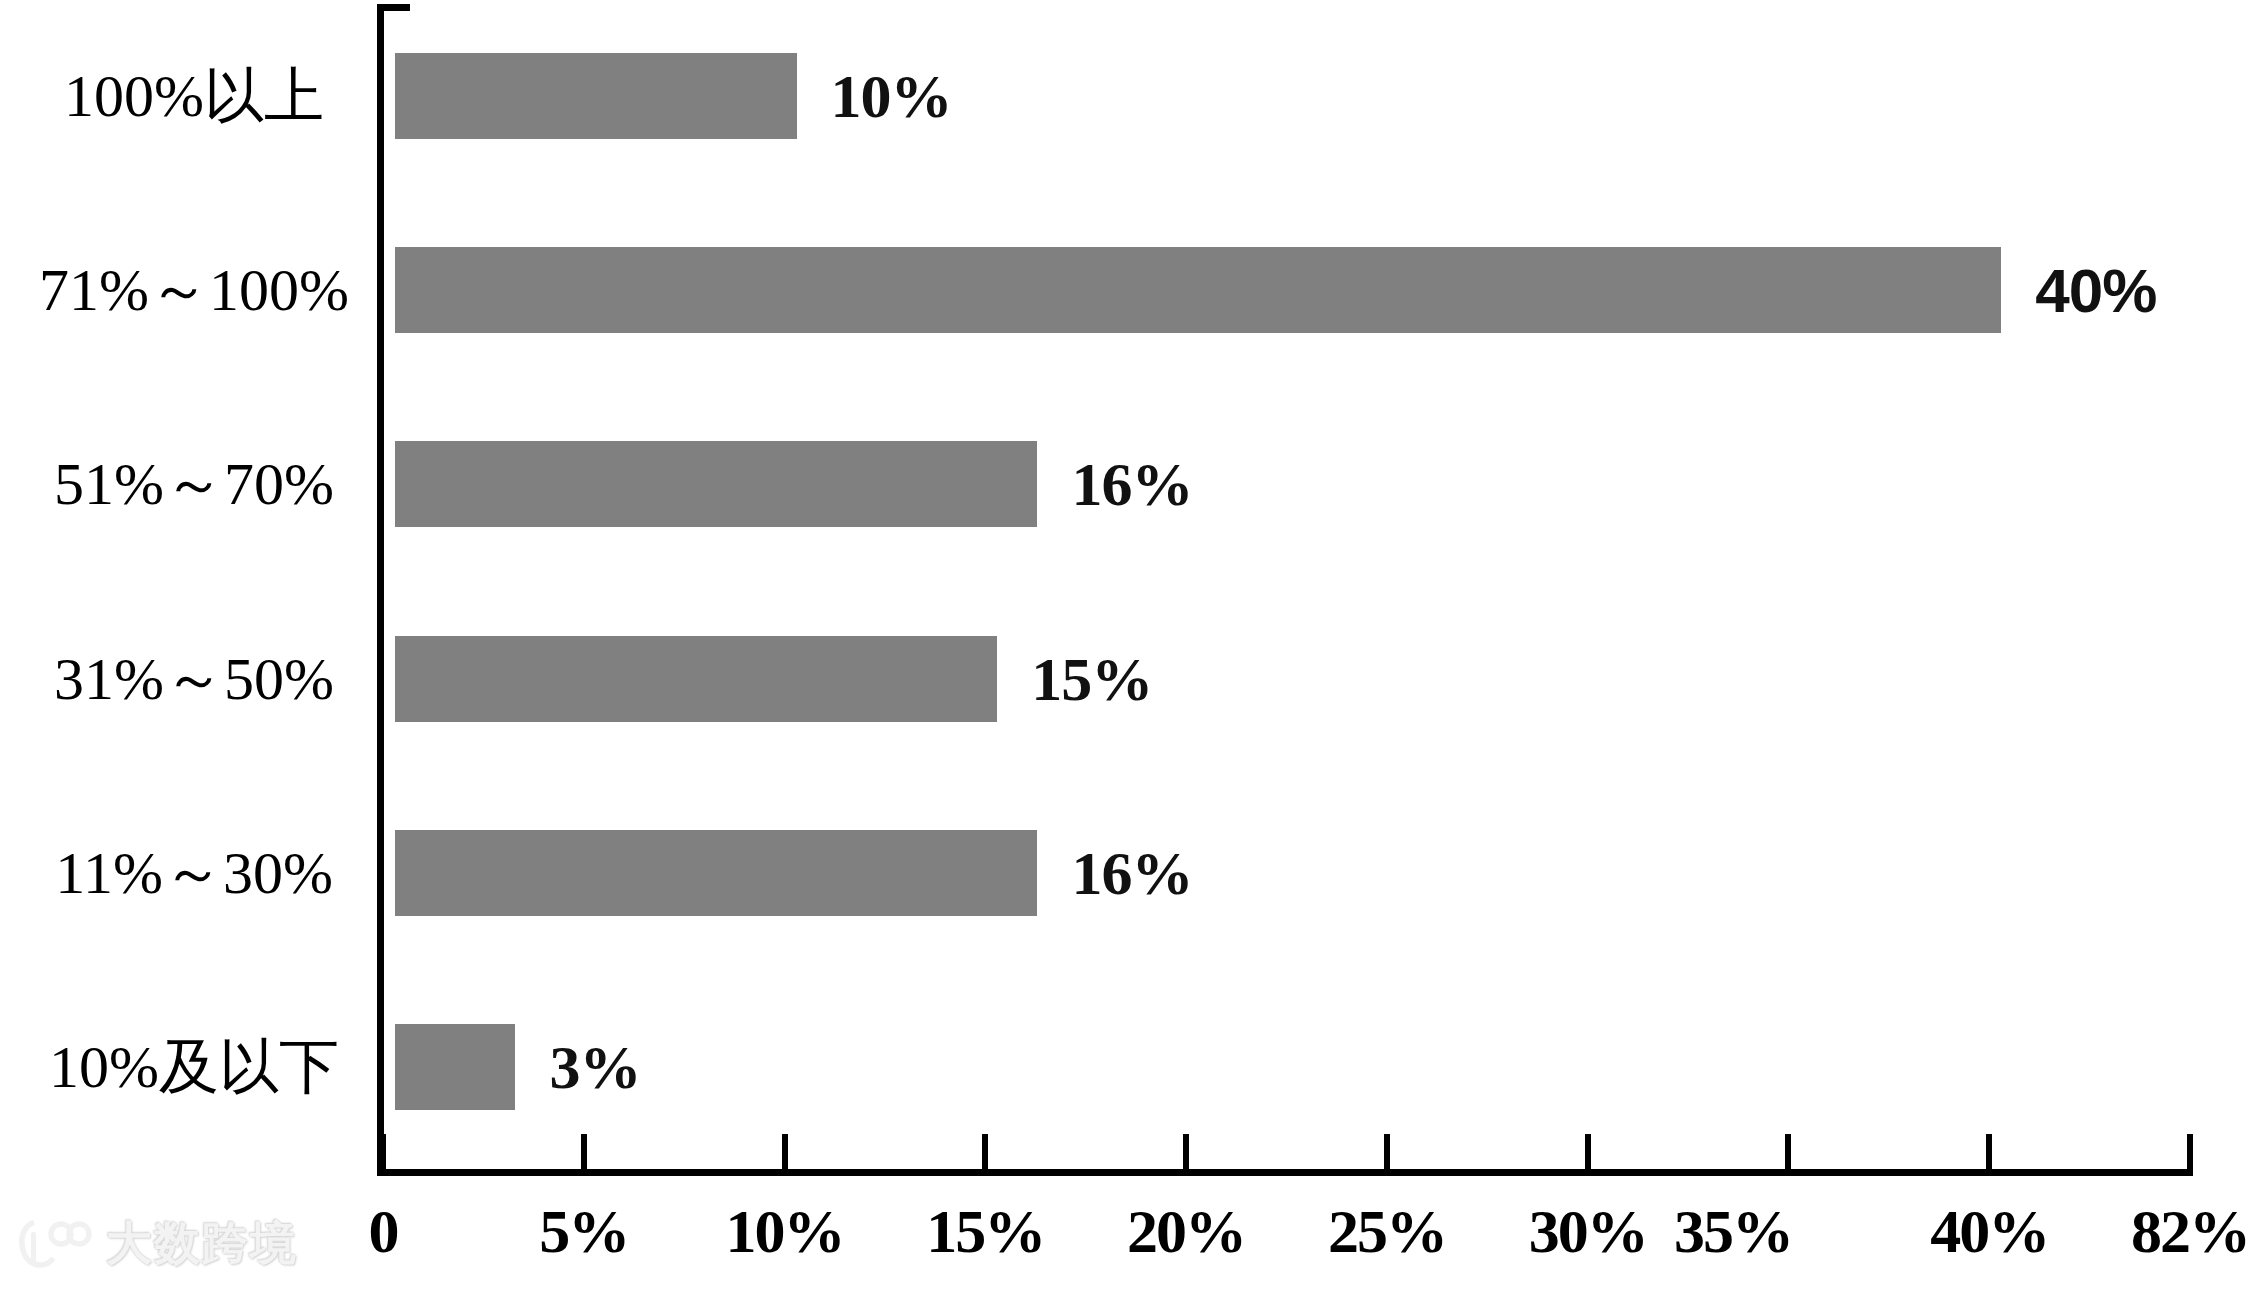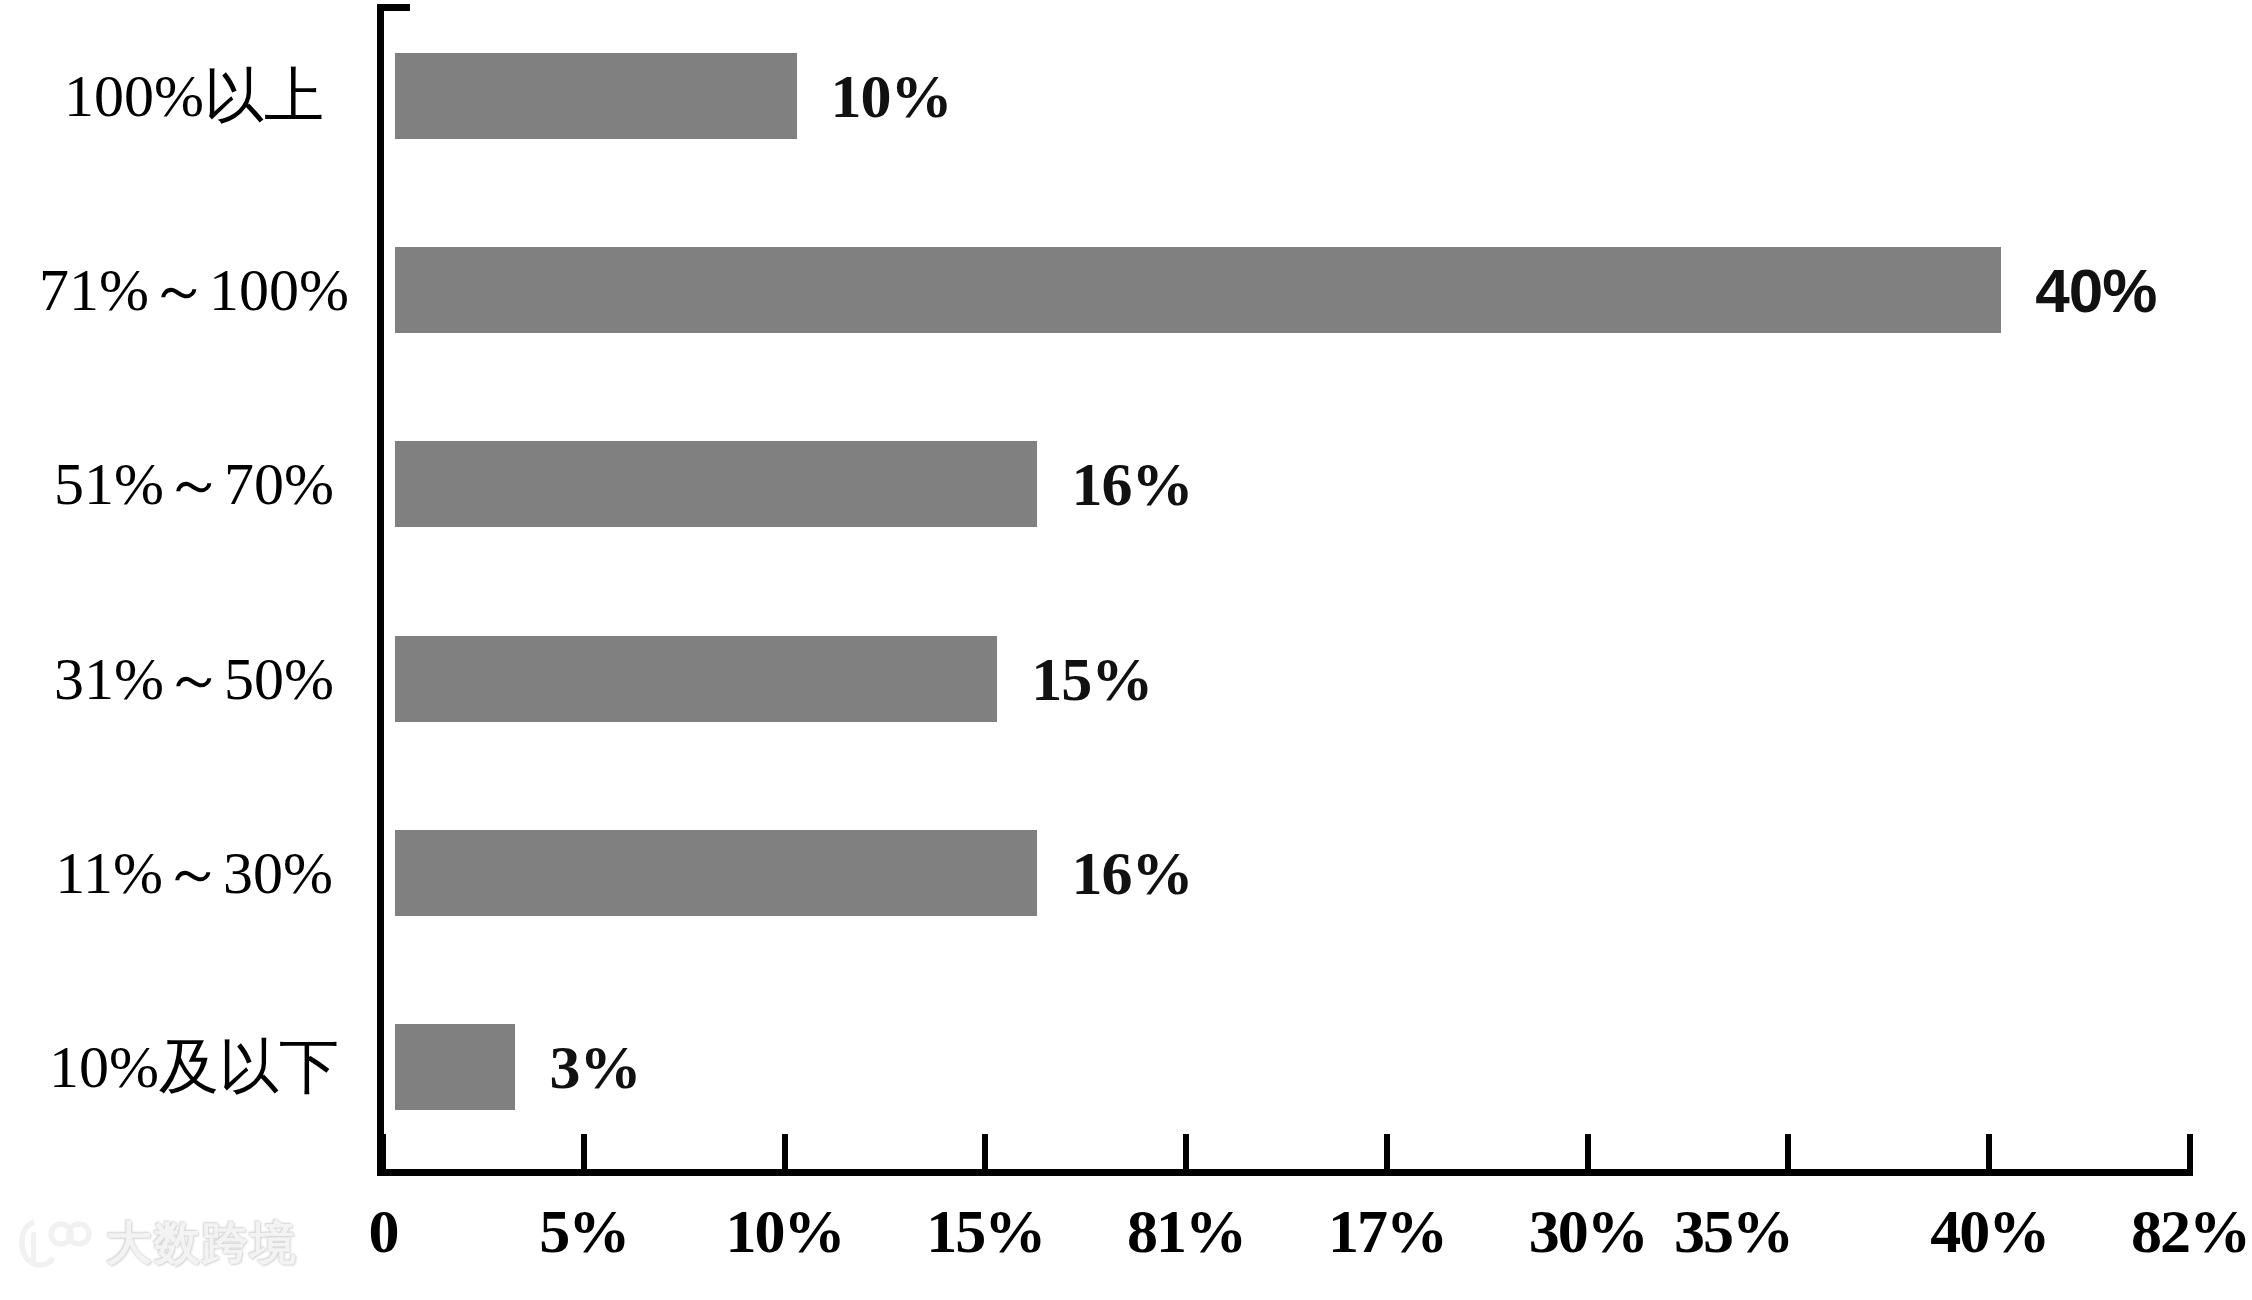--- a/index.html
+++ b/index.html
@@ -191,22 +191,22 @@
         <div class="bar" style="width: 120.467px; background: rgb(128, 128, 128);"></div>
         <div class="bar-value serifval" style="left: 537.467px;">3%</div>
       </div>
     </div>
 
   <div id="xlabels">
       <div class="xlab" style="left: 383px;">0</div>
       <div class="xlab" style="left: 583.778px;">5%</div>
       <div class="xlab" style="left: 784.556px;">10%</div>
       <div class="xlab" style="left: 985.333px;">15%</div>
-      <div class="xlab" style="left: 1186.11px;">81%</div>
-      <div class="xlab" style="left: 1386.89px;">17%</div>
+      <div class="xlab" style="left: 1186.11px;">20%</div>
+      <div class="xlab" style="left: 1386.89px;">25%</div>
       <div class="xlab" style="left: 1587.67px;">30%</div>
       <div class="xlab" style="left: 1733px;">35%</div>
       <div class="xlab" style="left: 1989.22px;">40%</div>
       <div class="xlab" style="left: 2190px;">82%</div>
     </div>
 
   <div class="watermark">
     <div class="wm-logo">
       <svg width="74" height="54" viewBox="0 0 74 54" xmlns="http://www.w3.org/2000/svg">
         <g fill="none" stroke="#f0f0f0" stroke-width="5.5">

